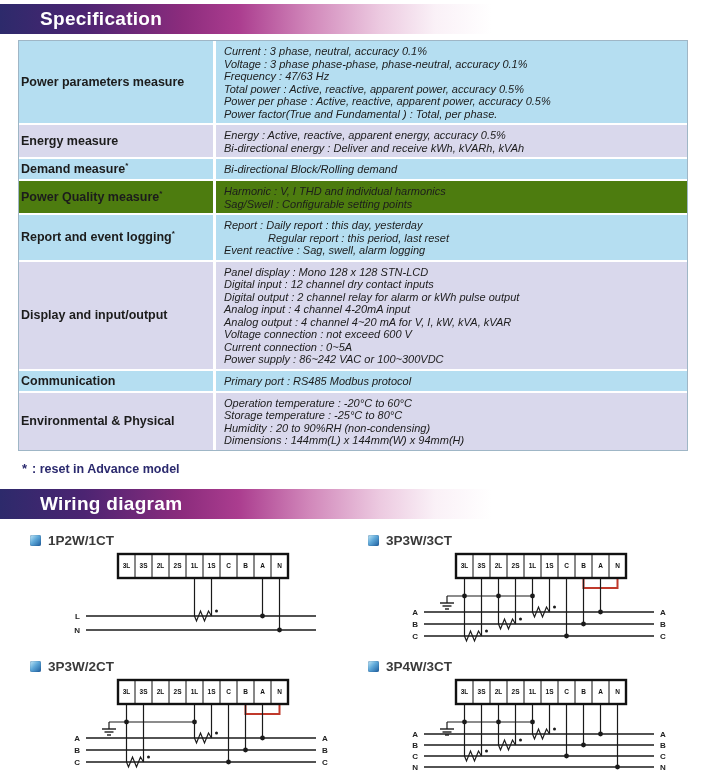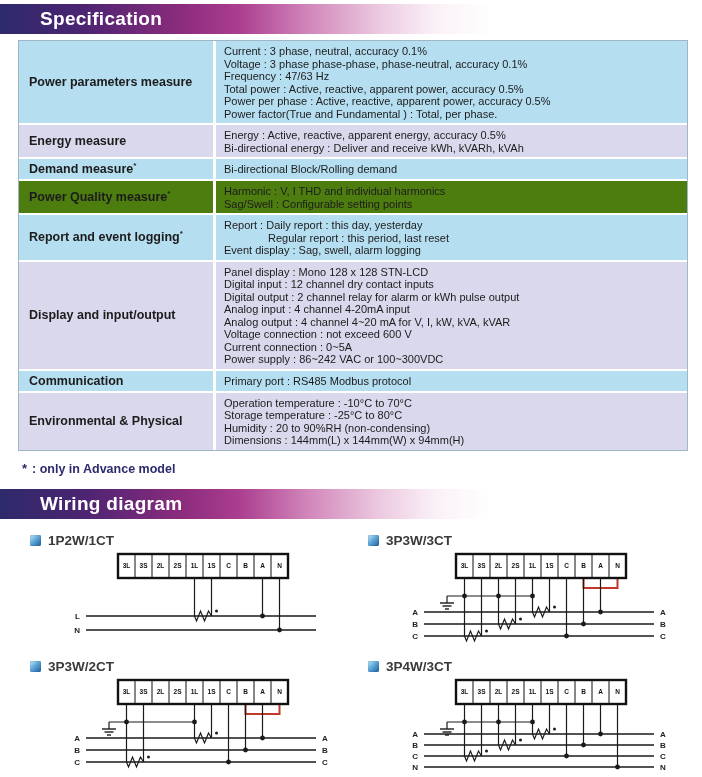--- a/index.html
+++ b/index.html
@@ -16,23 +16,23 @@
   .section-header{
     background:linear-gradient(90deg,#2d2a6b 0%,#4c2472 12%,#8c2c7d 26%,#ab3d8f 34%,
                #d187ba 44%,#ecc9e0 54%,#faf1f7 62%,#ffffff 70%);
   }
 
   .spec-table{margin:6px 14px 0 18px;border:1px solid #9fb6c6;}
   .spec-row{display:flex;border-bottom:2px solid #fff;}
   .spec-row:last-child{border-bottom:none;}
   .label-cell{
     width:197px;min-width:197px;box-sizing:border-box;display:flex;align-items:center;
-    padding:3px 6px 3px 10px;font-weight:bold;font-size:12.5px;border-right:3px solid #fff;
+    padding:3px 6px 3px 2px;font-weight:bold;font-size:12.5px;border-right:3px solid #fff;
   }
-  .content-cell{flex:1;padding:4px 6px 3px 8px;font-size:11px;}
+  .content-cell{flex:1;padding:4px 6px 3px 8px;font-size:11px;font-style:italic;}
   .content-cell .line{line-height:12.5px;white-space:nowrap;}
   sup{font-size:8px;line-height:0;}
 
   .footnote{margin:10px 0 13px 22px;font-weight:bold;font-size:12.5px;color:#2b2a6e;}
   .footnote .fn-star{font-size:13px;margin-right:5px;}
 
   .diagram-grid{display:grid;grid-template-columns:338px 338px;padding:13px 0 6px 30px;row-gap:4px;}
   .diagram{width:336px;}
   .diag-title{display:flex;align-items:center;height:18px;font-size:13.5px;font-weight:bold;color:#3a3a3a;text-align:center;}
   .bullet{
@@ -93,21 +93,21 @@
           <div class="line">Sag/Swell : Configurable setting points</div>
         </div>
       </div>
       <div class="spec-row" style="background: rgb(181, 222, 241);">
         <div class="label-cell">
           <span>Report and event logging<sup>*</sup></span>
         </div>
         <div class="content-cell">
           <div class="line">Report : Daily report : this day, yesterday</div>
           <div class="line" style="padding-left: 44px;">Regular report : this period, last reset</div>
-          <div class="line">Event display : Sag, swell, alarm logging</div>
+          <div class="line">Event reactive : Sag, swell, alarm logging</div>
         </div>
       </div>
       <div class="spec-row" style="background: rgb(217, 216, 236);">
         <div class="label-cell">
           <span>Display and input/output</span>
         </div>
         <div class="content-cell">
           <div class="line">Panel display : Mono 128 x 128 STN-LCD</div>
           <div class="line">Digital input : 12 channel dry contact inputs</div>
           <div class="line">Digital output : 2 channel relay for alarm or kWh pulse output</div>
@@ -124,30 +124,30 @@
         </div>
         <div class="content-cell">
           <div class="line">Primary port : RS485 Modbus protocol</div>
         </div>
       </div>
       <div class="spec-row" style="background: rgb(217, 216, 236);">
         <div class="label-cell">
           <span>Environmental &amp; Physical</span>
         </div>
         <div class="content-cell">
-          <div class="line">Operation temperature : -10°C to 70°C</div>
+          <div class="line">Operation temperature : -20°C to 60°C</div>
           <div class="line">Storage temperature : -25°C to 80°C</div>
           <div class="line">Humidity : 20 to 90%RH (non-condensing)</div>
           <div class="line">Dimensions : 144mm(L) x 144mm(W) x 94mm(H)</div>
         </div>
       </div>
     </div>
 
   <div class="footnote">
-    <span class="fn-star">*</span><span>: only in Advance model</span>
+    <span class="fn-star">*</span><span>: reset in Advance model</span>
   </div>
 
   <div class="section-header">
     <span>Wiring diagram</span>
   </div>
 
   <div class="diagram-grid" id="diagram-grid">
       <div class="diagram"><div class="diag-title">
           <span class="bullet"></span>
           <span>1P2W/1CT</span>

